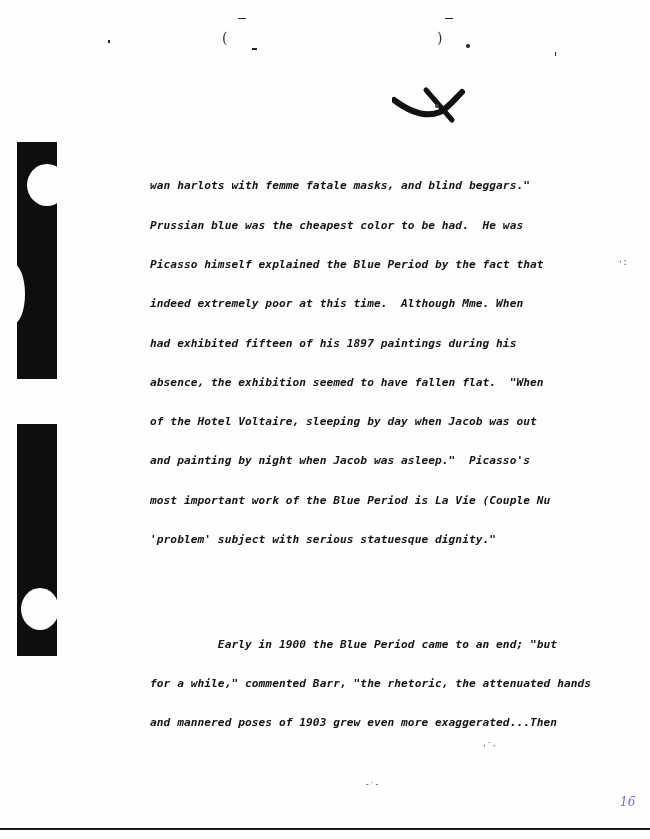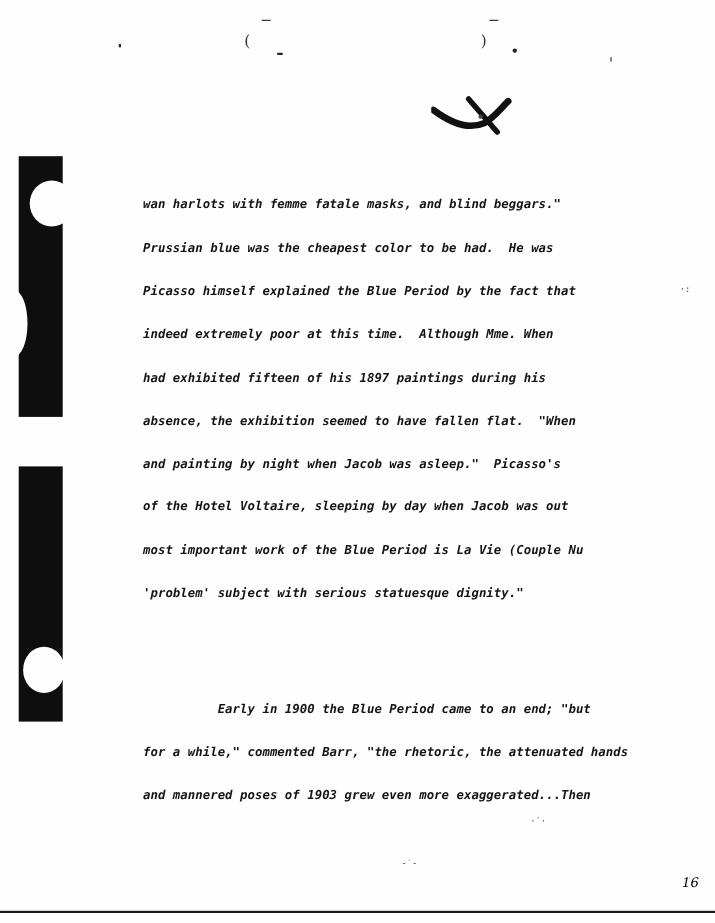--- a/index.html
+++ b/index.html
@@ -63,29 +63,30 @@
       line-height: 13.1px;
       letter-spacing: 0.05px;
       white-space: pre;
     }
     .para {
       margin: 0 0 13.1px 0;
     }
     .line {
       display: block;
       height: 13.1px;
+      margin-left: 20px;
     }
     .page-number {
       position: absolute;
       left: 620px;
       top: 795px;
       font-family: "DejaVu Serif", serif;
       font-size: 12px;
       font-style: italic;
-      color: #000000;
+      color: #8b5cf6;
     }
     .bottom-rule {
       position: absolute;
       left: 0;
       right: 0;
       top: 828px;
       height: 2px;
       background: #1a1a1a;
     }
     .specks {
@@ -123,22 +124,22 @@
   </div>
 
   <div class="text-body">
     <div class="para">
       <span class="line">wan harlots with femme fatale masks, and blind beggars."</span>
       <span class="line">Prussian blue was the cheapest color to be had.  He was</span>
       <span class="line">Picasso himself explained the Blue Period by the fact that</span>
       <span class="line">indeed extremely poor at this time.  Although Mme. When</span>
       <span class="line">had exhibited fifteen of his 1897 paintings during his</span>
       <span class="line">absence, the exhibition seemed to have fallen flat.  "When</span>
+      <span class="line">of the Hotel Voltaire, sleeping by day when Jacob was out</span>
       <span class="line">and painting by night when Jacob was asleep."  Picasso's</span>
-      <span class="line">of the Hotel Voltaire, sleeping by day when Jacob was out</span>
       <span class="line">most important work of the Blue Period is La Vie (Couple Nu</span>
       <span class="line">'problem' subject with serious statuesque dignity."</span>
     </div>
     <div class="para">
       <span class="line">          Early in 1900 the Blue Period came to an end; "but</span>
       <span class="line">for a while," commented Barr, "the rhetoric, the attenuated hands</span>
       <span class="line">and mannered poses of 1903 grew even more exaggerated...Then</span>
       
       
       

